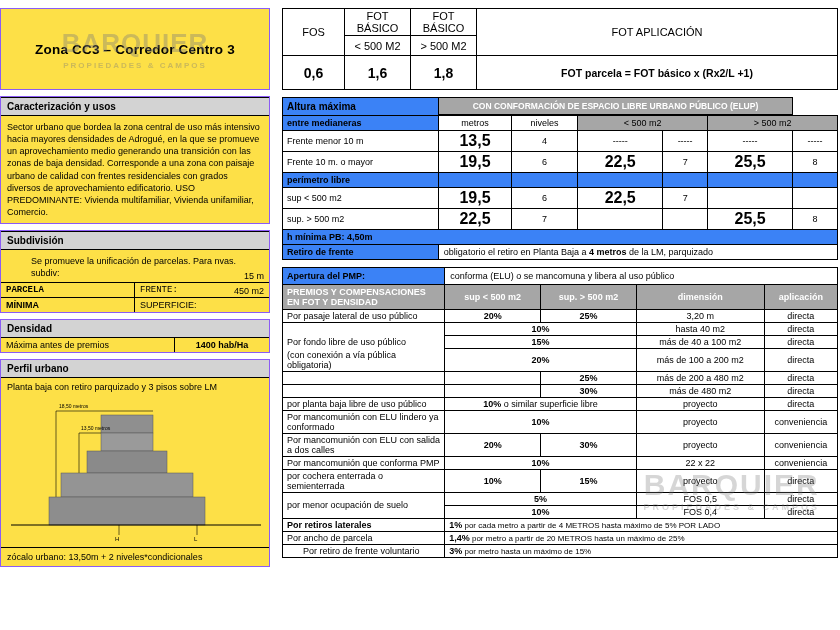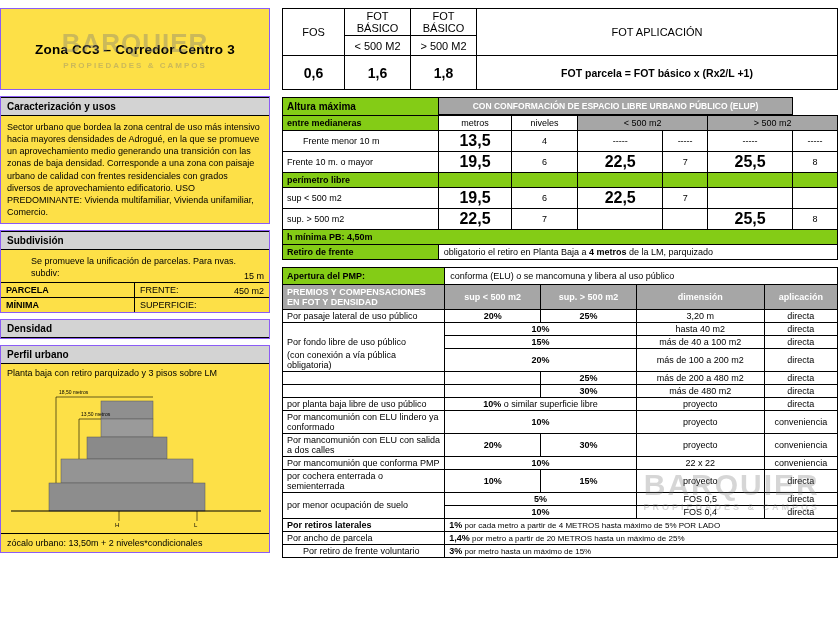--- a/index.html
+++ b/index.html
@@ -61,21 +61,21 @@
   .dens-row .lab { flex:1; padding:2px 5px; }
   .dens-row .val { width: 95px; padding:2px 5px; text-align:center; font-weight:bold; border-left:1px solid #000;}
 
   
   .diagram-box { height: 150px; position: relative; overflow:hidden; }
 
   
   .right-col { position: absolute; left: 282px; top: 8px; width: 556px; }
   table { border-collapse: collapse; width: 100%; }
   td, th { border: 1px solid #000; padding: 1px 3px; vertical-align: middle; }
-  .gray { background: #84cc16; }
+  .gray { background: #3b82f6; }
   .dgray { background: #a6a6a6; }
   .ctr { text-align: center; }
   .bold { font-weight: bold; }
   .big { font-size: 14px; font-weight: bold; }
   .med { font-size: 16px; font-weight: bold; }
   .hdr-sm { font-size: 11px; text-align:center; }
 
   .t-fos td { height: 20px; }
   .sp { margin-top: 7px; }
   .small { font-size: 8px; }
@@ -105,41 +105,45 @@
 
     <div class="lbox">
       <div class="sec-head">Caracterización y usos</div>
       <div class="sec-body">Sector urbano que bordea la zona central de uso más intensivo hacia mayores densidades de Adrogué, en la que se promueve un aprovechamiento medio generando una transición con las zonas de baja densidad. Corresponde a una zona con paisaje urbano de calidad con frentes residenciales con grados diversos de aprovechamiento edificatorio. USO PREDOMINANTE: Vivienda multifamiliar, Vivienda unifamiliar, Comercio.</div>
     </div>
 
     <div class="lbox">
       <div class="sec-head">Subdivisión</div>
       <div class="sec-body" style="padding-bottom:3px;margin-left:24px;">Se promueve la unificación de parcelas. Para nvas. subdiv:</div>
       <div>
-        <div class="minirow" style="border-top:1px solid #000;">
+        <div class="minirow" style="border-top:1px solid #000;font-family:Liberation Mono, monospace;">
           <div class="lab bold">PARCELA</div>
           <div class="val" style="text-align:left;">FRENTE:</div>
         </div>
         <div class="minirow" style="margin-top:-14px; border-top:none;">
           <div class="lab" style="visibility:hidden;">x</div>
           <div class="val" style="text-align:right; margin-top:-14px;">15 m</div>
         </div>
         <div class="minirow">
           <div class="lab bold">MÍNIMA</div>
           <div class="val" style="text-align:left;">SUPERFICIE:</div>
         </div>
         <div class="minirow" style="margin-top:-14px; border-top:none;">
           <div class="lab" style="visibility:hidden;">x</div>
           <div class="val" style="text-align:right; margin-top:-14px;">450 m2</div>
         </div>
       </div>
     </div>
 
     <div class="lbox">
       <div class="sec-head" style="border-top:none;">Densidad</div>
+      <div class="dens-row" style="border-top:none;">
+        <div class="lab">Máxima antes de premios</div>
+        <div class="val">1400 hab/Ha</div>
+      </div>
     </div>
 
     <div class="lbox">
       <div class="sec-head" style="border-top:none;">Perfil urbano</div>
       <div class="sec-body" style="padding:3px 6px;">Planta baja con retiro parquizado y 3 pisos sobre LM</div>
       <div class="diagram-box">
         <svg width="270" height="150" viewBox="0 0 270 150">
 
           <line x1="55" y1="14" x2="152" y2="14" stroke="#000" stroke-width="0.6"></line>
           <line x1="55" y1="14" x2="55" y2="128" stroke="#000" stroke-width="0.6"></line>
@@ -199,21 +203,21 @@
         <td class="dgray" colspan="5" style="border:none; height:0; padding:0;"></td>
       </tr>
       <tr>
         <td class="gray bold" style="padding:2px 4px;">entre medianeras</td>
         <td class="ctr" style="width:62px;">metros</td>
         <td class="ctr" style="width:56px;">niveles</td>
         <td class="dgray ctr" style="width:110px;" colspan="2">&lt; 500 m2</td>
         <td class="dgray ctr" colspan="2">&gt; 500 m2</td>
       </tr>
       <tr>
-        <td style="padding:1px 20px;">Frente menor 10 m</td>
+        <td style="padding:1px 4px;">Frente menor 10 m</td>
         <td class="ctr med">13,5</td>
         <td class="ctr">4</td>
         <td class="ctr" style="width:72px;">-----</td>
         <td class="ctr" style="width:38px;">-----</td>
         <td class="ctr" style="width:72px;">-----</td>
         <td class="ctr" style="width:38px;">-----</td>
       </tr>
       <tr>
         <td style="padding:1px 4px;">Frente 10 m. o mayor</td>
         <td class="ctr med">19,5</td>

